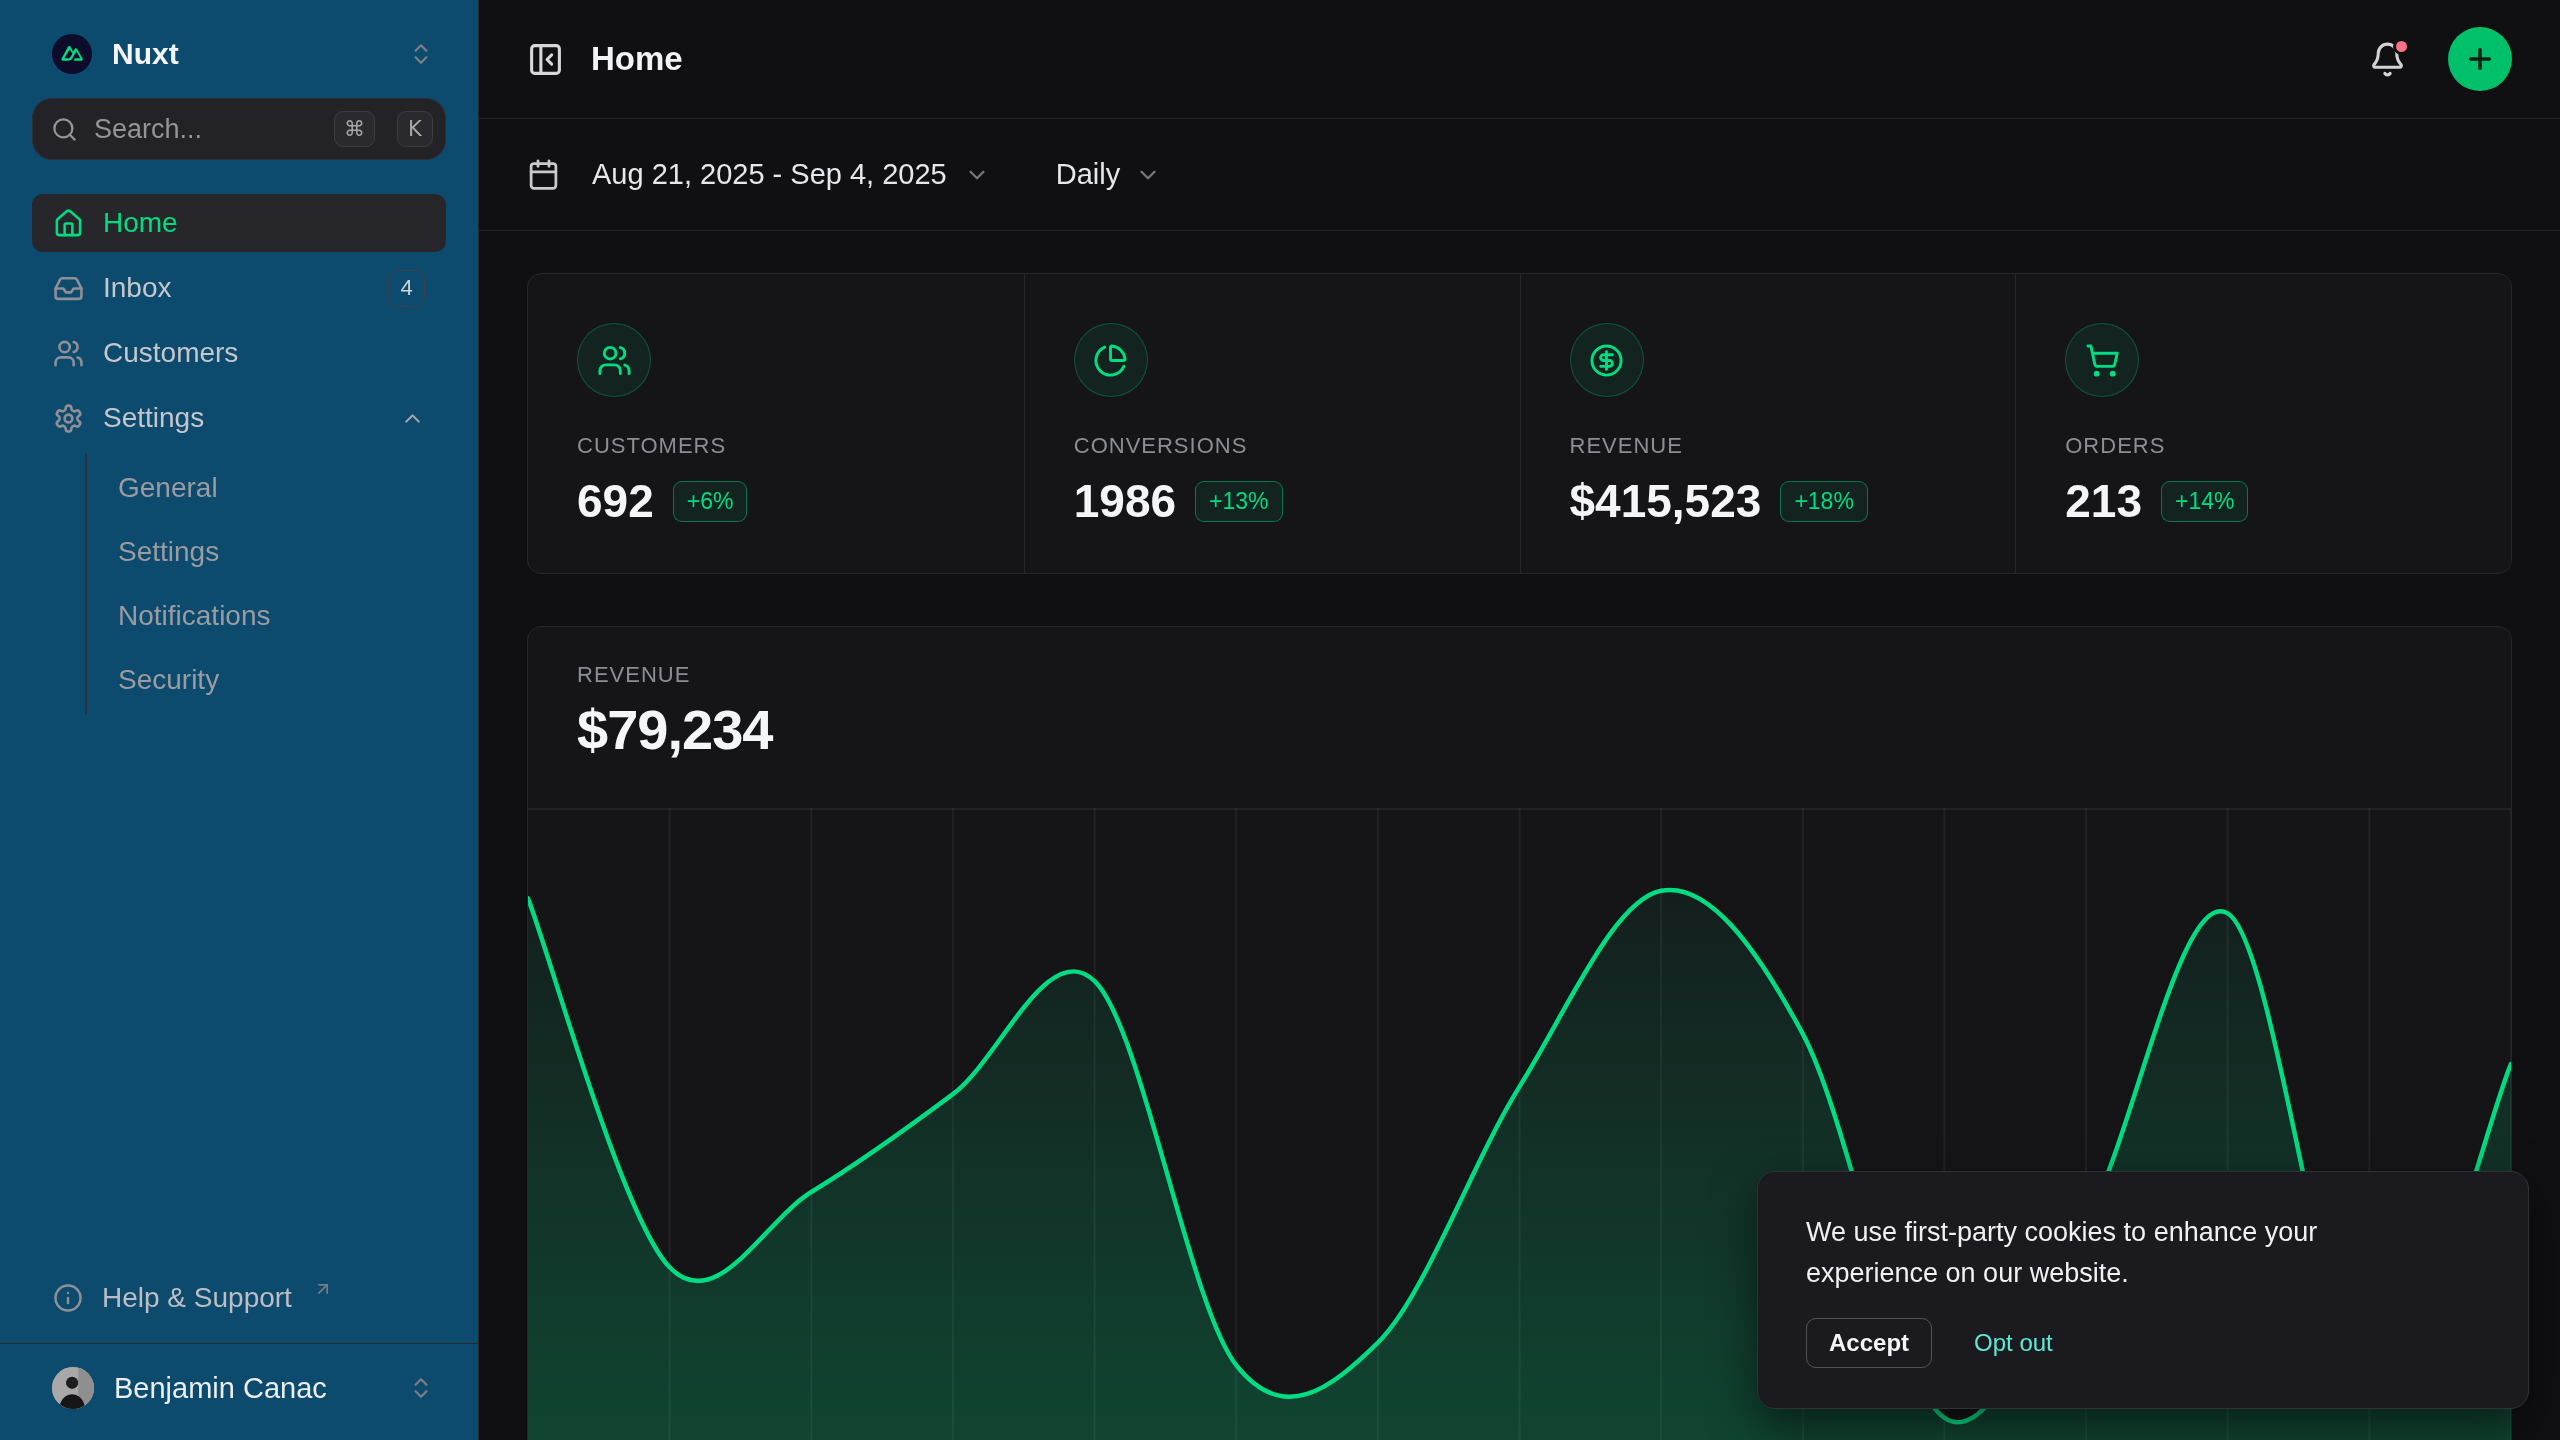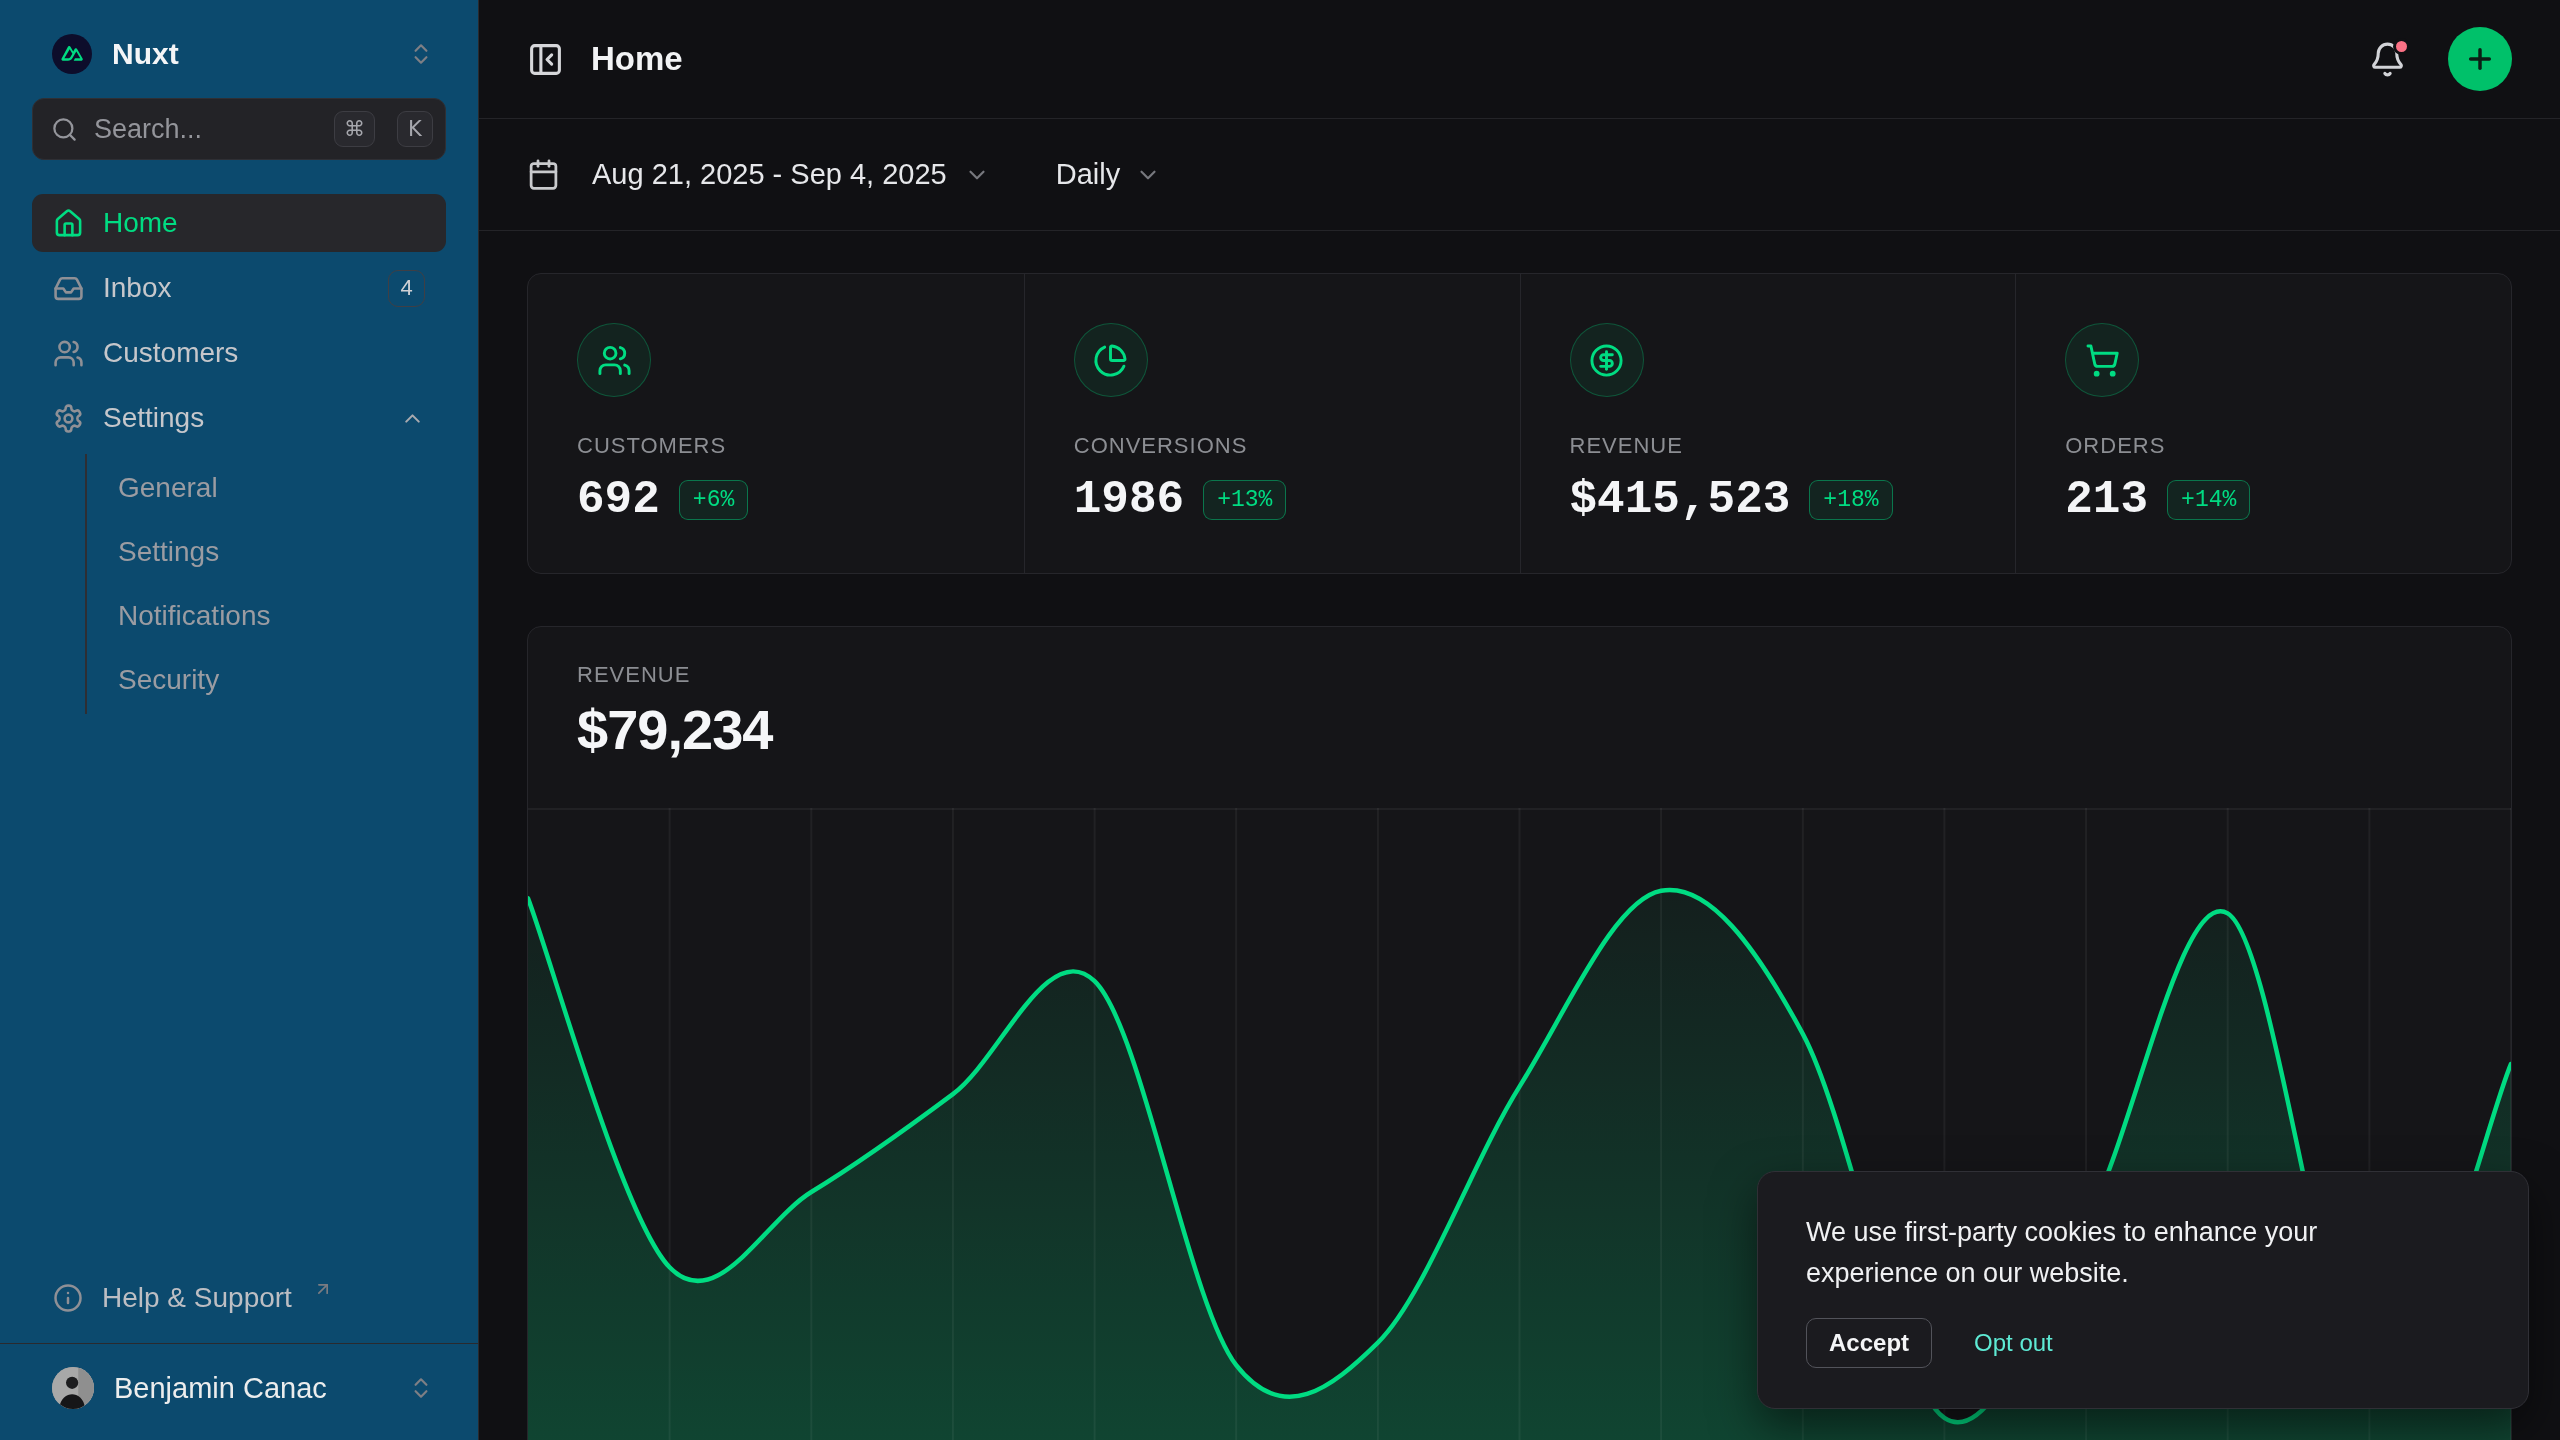--- a/index.html
+++ b/index.html
@@ -17,21 +17,21 @@
     background:#0c4a6e; border-right:1px solid #2a2a2e;
     display:flex; flex-direction:column; padding:0 32px;
   }
   .ws-row{ margin-top:34px; display:flex; align-items:center; padding:0 12px 0 20px; cursor:pointer; }
   .ws-logo{ width:40px; height:40px; border-radius:50%; background:#0d0d2b; display:flex; align-items:center; justify-content:center; }
   .ws-logo svg{ width:24px; height:24px; }
   .ws-name{ margin-left:20px; font-size:30px; font-weight:600; color:#f4f5f7; }
   .updown{ margin-left:auto; color:#7e7f85; width:26px; height:26px; }
 
   .search{
-    margin-top:24px; height:62px; border-radius:12px; background:#232327;
+    margin-top:24px; height:62px; border-radius:20px; background:#232327;
     border:1px solid #2f2f34; display:flex; align-items:center; padding:0 12px 0 18px; gap:16px; cursor:text;
   }
   .search .sicon{ width:27px; height:27px; color:#94959b; flex-shrink:0; }
   .search .ph{ flex:1; font-size:27px; color:#94959b; }
   .kbd{
     min-width:36px; height:36px; padding:0 9px; margin-left:6px;
     border:1px solid #3d3d43; background:#29292e; border-radius:9px;
     color:#a6a7ad; font-size:21px; display:inline-flex; align-items:center; justify-content:center;
     font-family:"DejaVu Sans",sans-serif;
   }
@@ -91,21 +91,21 @@
   }
   .stat-cell{ padding:49px 0 0 49px; border-left:1px solid #26262b; cursor:pointer; }
   .stat-cell:first-child{ border-left:none; }
   .stat-icon{
     width:74px; height:74px; border-radius:50%;
     background:rgba(0,220,130,0.07); border:1px solid rgba(0,220,130,0.28);
     display:flex; align-items:center; justify-content:center; color:#00DC82;
   }
   .stat-icon svg{ width:35px; height:35px; }
   .stat-label{ margin-top:36px; font-size:22px; letter-spacing:1px; color:#8c8e93; font-weight:500; }
-  .stat-row{ margin-top:15px; display:flex; align-items:center; gap:19px;font-family:Liberation Mono, monospace; }
+  .stat-row{ margin-top:15px; display:flex; align-items:center; gap:19px; }
   .stat-value{ font-size:46px; font-weight:700; color:#f4f5f7; }
   .stat-delta{
     font-size:23px; color:#00DC82; background:rgba(0,220,130,0.08);
     border:1px solid rgba(0,220,130,0.45); border-radius:9px; padding:6px 13px; font-weight:500;
   }
 
   .revenue-card{
     margin-top:52px; background:#151518; border:1px solid #26262b; border-radius:14px;
     height:935px; position:relative; overflow:hidden;
   }

